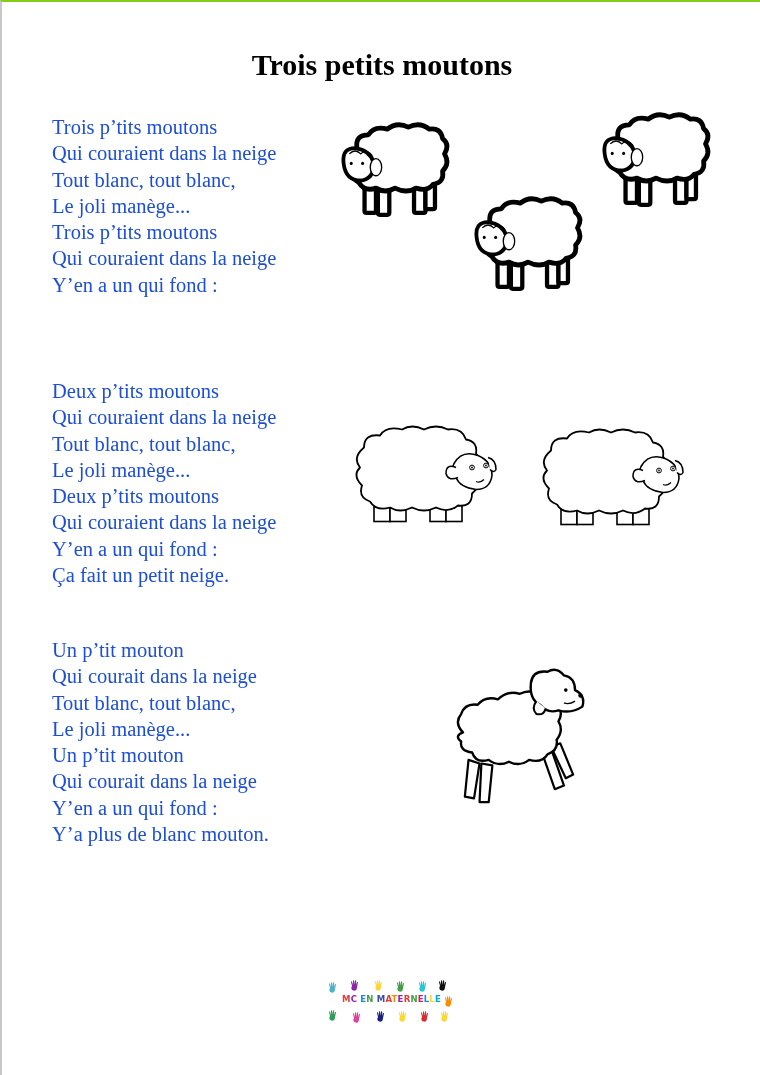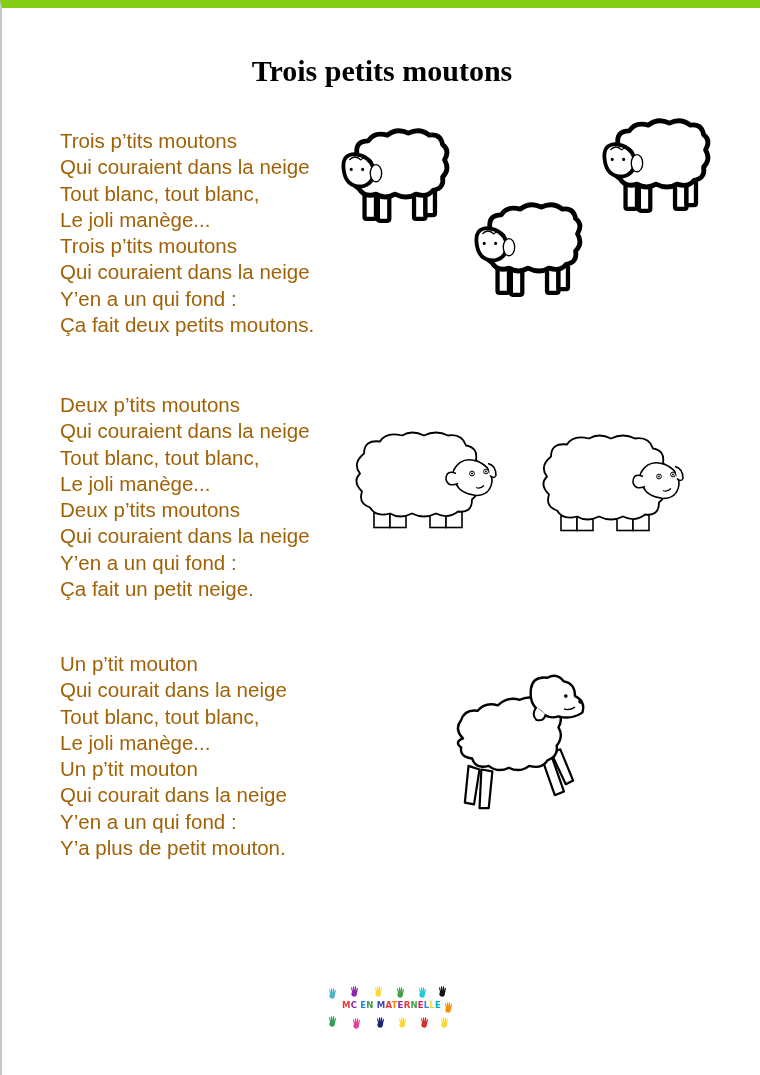--- a/index.html
+++ b/index.html
@@ -1,33 +1,33 @@
 <!DOCTYPE html>
 <html><head>
 <meta charset="utf-8">
 <style>
   html, body { margin: 0; padding: 0; background: #ffffff; }
   body { width: 760px; height: 1075px; position: relative; overflow: hidden; }
   .page {
     position: absolute; left: 0; top: 0; width: 760px; height: 1075px;
     background: #ffffff; box-sizing: border-box;
-    border-left: 2px solid #c8c8c8; border-top: 8px solid #84cc16;
+    border-left: 2px solid #c8c8c8; border-top: 2px solid #84cc16;
   }
   .title {
     position: absolute; left: 0; width: 760px; top: 46px;
     text-align: center;
     font-family: "Liberation Serif", "DejaVu Serif", serif;
     font-weight: bold; font-size: 30px; color: #000;
     letter-spacing: 0px; margin: 0;
   }
   .verse {
     position: absolute; left: 50px;
-    font-family: Liberation Sans, sans-serif;
-    font-size: 20.5px; line-height: 26.3px; color: #a16207;
-    margin: 8px; padding: 0; list-style: none;
+    font-family: Liberation Serif, serif;
+    font-size: 20.5px; line-height: 26.3px; color: #1d4ed8;
+    margin: 0; padding: 0; list-style: none;
   }
   .verse li { white-space: nowrap; }
   .sheep { position: absolute; }
   .sheep svg { display: block; overflow: visible; }
   .logo { position: absolute; left: 320px; top: 978px; width: 134px; height: 46px; }
   .logo-text {
     position: absolute; left: 20px; top: 14px; width: 100px;
     font-family: "DejaVu Sans", sans-serif; font-weight: bold;
     font-size: 8.5px; letter-spacing: 0.2px; white-space: nowrap;
   }
@@ -41,21 +41,20 @@
   <h1 class="title">Trois petits moutons</h1>
 
   <ul class="verse" style="top:112px;">
     <li>Trois p’tits moutons</li>
     <li>Qui couraient dans la neige</li>
     <li>Tout blanc, tout blanc,</li>
     <li>Le joli manège...</li>
     <li>Trois p’tits moutons</li>
     <li>Qui couraient dans la neige</li>
     <li>Y’en a un qui fond :</li>
-    <li>Ça fait deux petits moutons.</li>
   </ul>
 
   <ul class="verse" style="top:376px;">
     <li>Deux p’tits moutons</li>
     <li>Qui couraient dans la neige</li>
     <li>Tout blanc, tout blanc,</li>
     <li>Le joli manège...</li>
     <li>Deux p’tits moutons</li>
     <li>Qui couraient dans la neige</li>
     <li>Y’en a un qui fond :</li>
@@ -63,21 +62,21 @@
   </ul>
 
   <ul class="verse" style="top:635px;">
     <li>Un p’tit mouton</li>
     <li>Qui courait dans la neige</li>
     <li>Tout blanc, tout blanc,</li>
     <li>Le joli manège...</li>
     <li>Un p’tit mouton</li>
     <li>Qui courait dans la neige</li>
     <li>Y’en a un qui fond :</li>
-    <li>Y’a plus de petit mouton.</li>
+    <li>Y’a plus de blanc mouton.</li>
   </ul>
 
   <svg width="0" height="0" style="position:absolute">
     <defs>
 
       <g id="sheep-left">
         <g fill="#fff" stroke="#000" stroke-width="4.5" stroke-linejoin="round">
           <rect x="30" y="68" width="12" height="28" rx="2"></rect>
           <rect x="44" y="70" width="12" height="28" rx="2"></rect>
           <rect x="82" y="68" width="12" height="28" rx="2"></rect>

